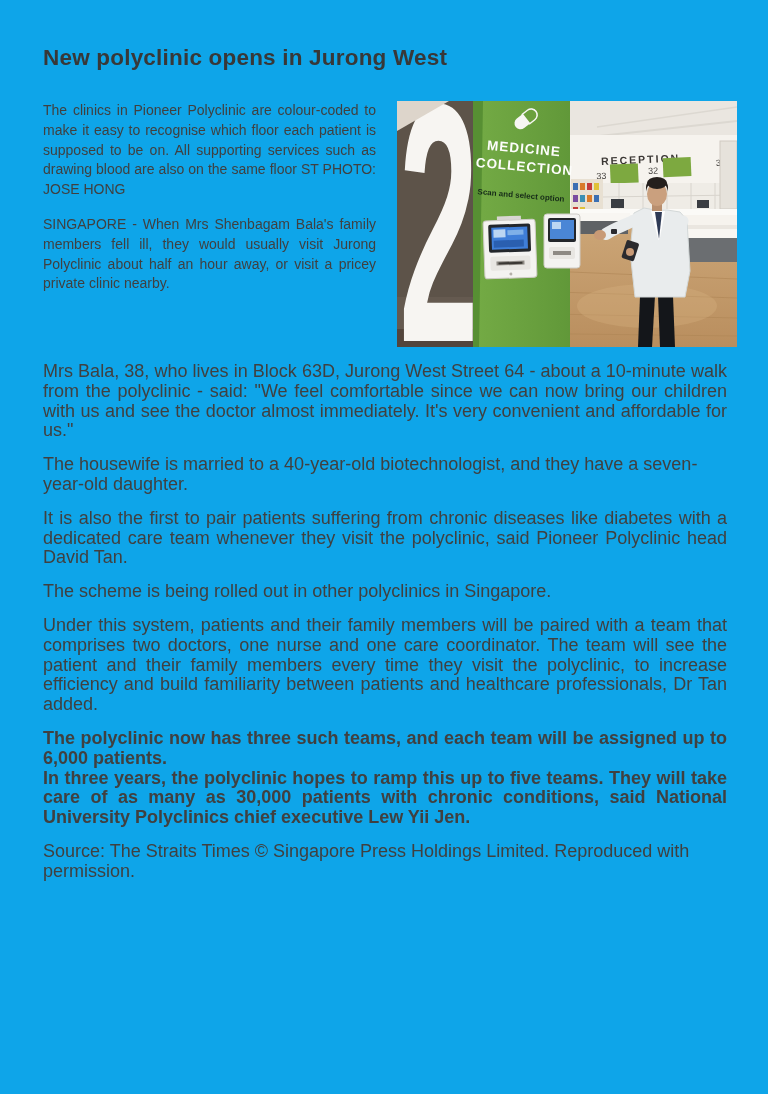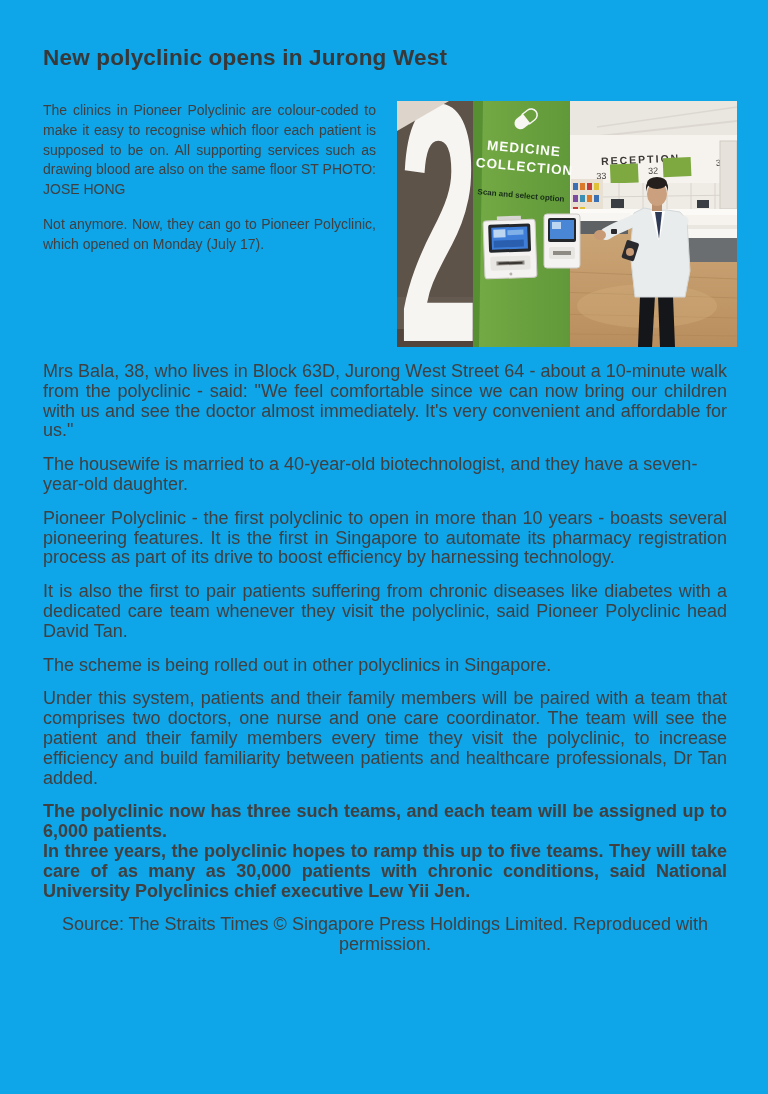--- a/index.html
+++ b/index.html
@@ -13,34 +13,34 @@
   }
   .top-section{position:absolute;left:43px;top:101px;width:694px;display:flex;gap:21px;}
   .lead-col{width:346px;font-size:14px;line-height:19.8px;}
   .lead-col p{margin:0 0 15px 0;}
   .just{text-align:justify;hyphens:manual;}
   .photo-frame{width:340px;height:246px;flex:0 0 340px;overflow:hidden;}
   .photo-frame svg{display:block;}
   .article-body{position:absolute;left:43px;top:362px;width:684px;font-size:18px;line-height:19.8px;}
   .article-body p{margin:0 0 14px 0;}
   .prelines{white-space:pre-line;font-weight:bold;}
-  .src{margin-top:6px;text-align:center;}
+  .src{margin-top:6px;}
   svg text{font-family:"Liberation Sans","DejaVu Sans",sans-serif;}
 </style>
 </head>
 <body>
 
 <div class="page">
 
   <h1 class="headline">New polyclinic opens in Jurong West</h1>
 
   <div class="top-section">
     <div class="lead-col">
       <p class="just">The clinics in Pioneer Polyclinic are colour-cod­ed to make it easy to recognise which floor each patient is supposed to be on. All support­ing services such as drawing blood are also on the same floor ST PHOTO: JOSE HONG</p>
-      <p class="just">Not anymore. Now, they can go to Pioneer Poly­clinic, which opened on Monday (July 17).</p>
+      <p class="just">SINGAPORE - When Mrs Shenbagam Bala's family members fell ill, they would usually visit Jurong Polyclinic about half an hour away, or visit a pricey private clinic nearby.</p>
     </div>
 
     <div class="photo-frame">
       <svg width="340" height="246" viewBox="0 0 340 246">
         <defs>
           <linearGradient id="woodgrad" x1="0" y1="0" x2="0" y2="1">
             <stop offset="0" stop-color="#cda778"></stop>
             <stop offset="1" stop-color="#b98e5e"></stop>
           </linearGradient>
           <linearGradient id="greengrad" x1="0" y1="0" x2="1" y2="0">
@@ -186,21 +186,20 @@
             </g>
           </g>
         </g>
       </svg>
     </div>
   </div>
 
   <div class="article-body">
     <p class="just">Mrs Bala, 38, who lives in Block 63D, Jurong West Street 64 - about a 10-minute walk from the poly­clinic - said: "We feel comfortable since we can now bring our children with us and see the doctor almost immediately. It's very convenient and affordable for us."</p>
     <p>The housewife is married to a 40-year-old biotechnologist, and they have a seven-year-old daughter.</p>
-    <p class="just">Pioneer Polyclinic - the first polyclinic to open in more than 10 years - boasts several pioneering fea­tures. It is the first in Singapore to automate its pharmacy registration process as part of its drive to boost efficiency by harnessing technology.</p>
     <p class="just">It is also the first to pair patients suffering from chronic diseases like diabetes with a dedicated care team whenever they visit the polyclinic, said Pioneer Polyclinic head David Tan.</p>
     <p>The scheme is being rolled out in other polyclinics in Singapore.</p>
     <p class="just">Under this system, patients and their family members will be paired with a team that comprises two doctors, one nurse and one care coordinator. The team will see the patient and their family members every time they visit the polyclinic, to increase efficiency and build familiarity between patients and healthcare professionals, Dr Tan added.</p>
     <p class="just prelines">The polyclinic now has three such teams, and each team will be assigned up to 6,000 patients.
 In three years, the polyclinic hopes to ramp this up to five teams. They will take care of as many as 30,000 patients with chronic conditions, said National University Polyclinics chief executive Lew Yii Jen.</p>
     <p class="src">Source: The Straits Times © Singapore Press Holdings Limited. Reproduced with permission.</p>
   </div>
 
 </div>
 

